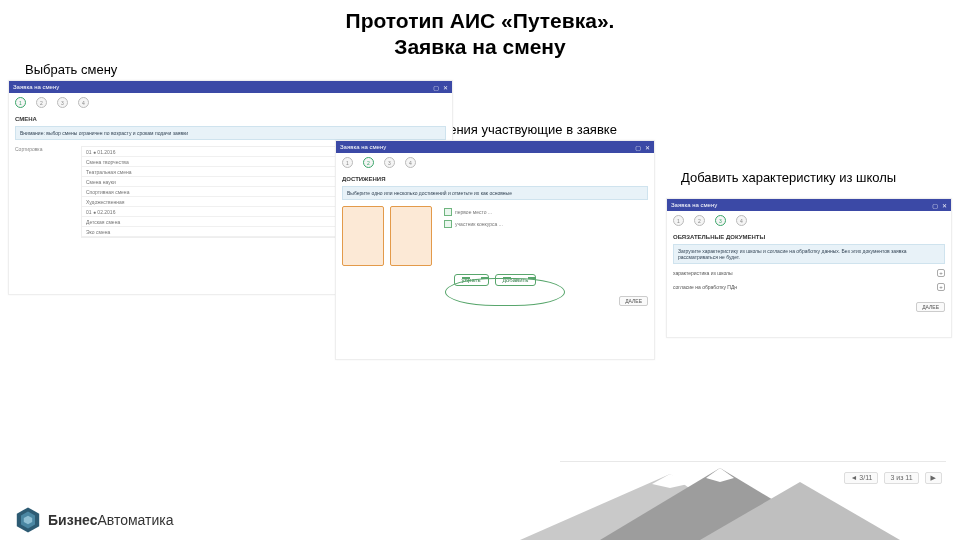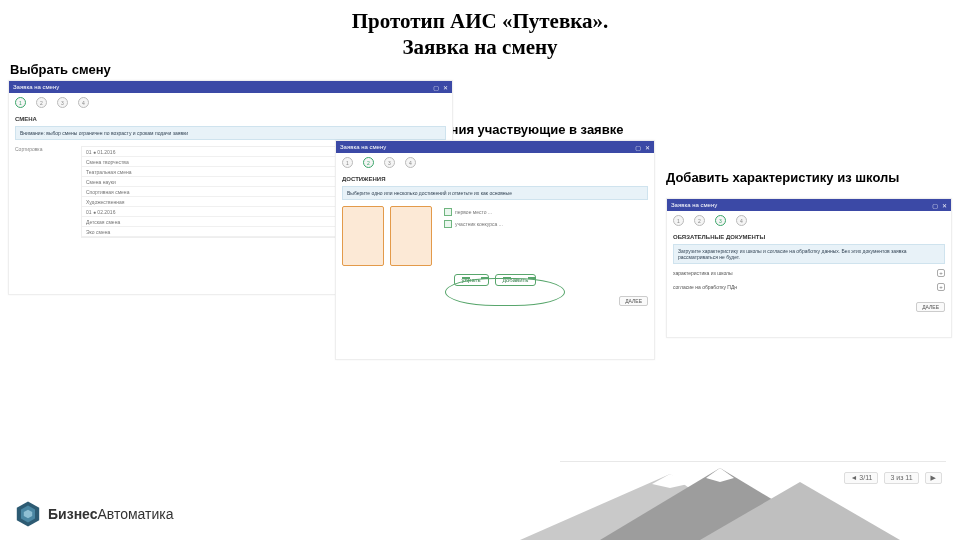--- a/index.html
+++ b/index.html
@@ -1,20 +1,20 @@
 <!DOCTYPE html>
 <html><head>
 <meta charset="utf-8">
 <style>
   * { box-sizing: border-box; margin: 0; padding: 0; }
   body { width: 960px; height: 540px; font-family: Arial, sans-serif; background: #fff; position: relative; overflow: hidden; }
 
-  .slide-title { text-align: center; font-weight: bold; font-size: 21px; padding: 8px 0 6px; line-height: 1.25; font-family: Liberation Serif, serif; }
-
-  .caption { font-size: 13px; font-weight: 700; color: #000; position: absolute; }
+  .slide-title { text-align: center; font-weight: bold; font-size: 21px; padding: 8px 0 6px; line-height: 1.25; }
+
+  .caption { font-size: 13px; font-weight: 400; color: #000; position: absolute; margin-left: 15px; }
   .cap1 { top: 62px; left: 10px; }
   .cap2 { top: 122px; left: 335px; }
   .cap3 { top: 170px; left: 666px; }
 
   
   .shot { position: absolute; background: #fff; border: 1px solid #eee; font-size: 5px; color: #777; box-shadow: 0 0 2px rgba(0,0,0,.05); }
   .titlebar { background: #3b49a6; color: #fff; height: 12px; display: flex; align-items: center; justify-content: space-between; padding: 0 4px; font-size: 6px; }
   .tb-icons { display: flex; gap: 4px; font-size: 6px; opacity: .9; }
   .steps { display: flex; gap: 10px; padding: 4px 6px; align-items: center; }
   .step { width: 11px; height: 11px; border-radius: 50%; border: 1px solid #bbb; background: #f5f5f5; display: flex; align-items: center; justify-content: center; font-size: 5px; color: #888; }
@@ -46,21 +46,21 @@
   
   .shot3 { top: 198px; left: 666px; width: 286px; height: 140px; }
   .docrow { display:flex; align-items:center; justify-content:space-between; padding:3px 6px; font-size:5px; color:#555;}
   .plus { width:8px;height:8px;border:1px solid #aaa;border-radius:2px;display:flex;align-items:center;justify-content:center;font-size:6px;color:#777;}
 
   
   .footer { position: absolute; bottom: 0; left: 0; right: 0; height: 70px; }
   .mountains { position: absolute; bottom: 0; left: 0; right: 0; height: 72px; }
   .mountains svg { width: 100%; height: 100%; display: block; }
 
-  .logo-left { position: absolute; left: 14px; bottom: 12px; display: flex; align-items: center; gap: 6px; }
+  .logo-left { position: absolute; left: 14px; bottom: 6px; display: flex; align-items: center; gap: 6px; }
   .hex { width: 28px; height: 28px; }
   .logo-left .t1 { font-size: 14px; color: #333; }
   .logo-left .t1 .bold{font-weight:600;}
   .logo-right { position: absolute; right: 18px; bottom: 8px; text-align: center; }
   .flame { width: 26px; height: 30px; margin: 0 auto 1px; }
   .logo-right .lbl { font-size: 12px; letter-spacing: 1px; color: #3a4758; font-weight: 600; }
 
   .pager { position:absolute; right:18px; bottom:56px; display:flex; gap:6px; font-size:7px; color:#666;}
   .pager span{border:1px solid #ddd; padding:1px 5px; border-radius:2px; background:#fafafa;}
   .hr{position:absolute; left:560px; right:14px; bottom:78px; border-top:1px solid #e8e8e8;}

